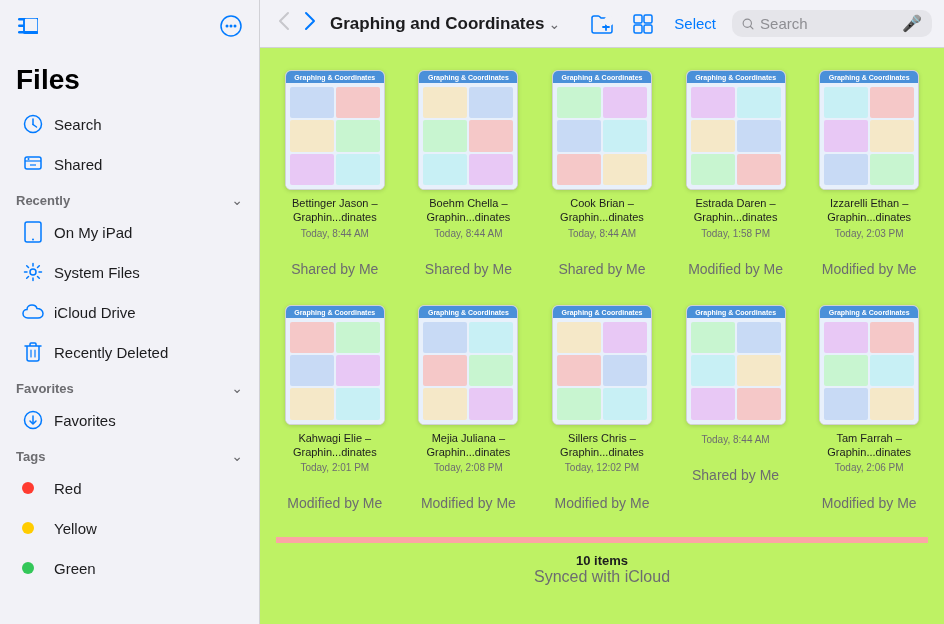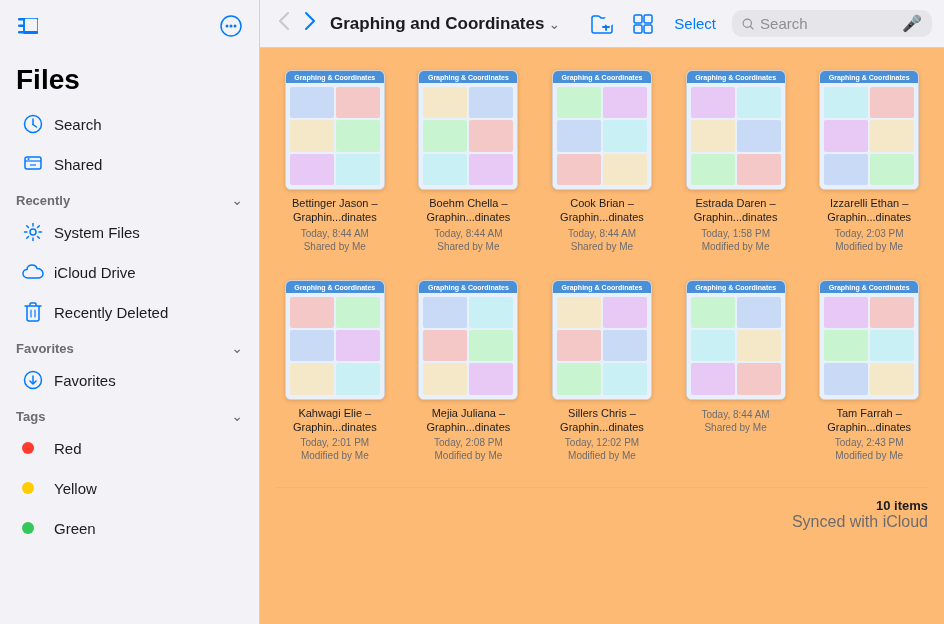--- a/index.html
+++ b/index.html
@@ -190,21 +190,21 @@
       width: 100%;
     }
     .toolbar-search input::placeholder { color: #8e8e93; }
     .toolbar-mic-icon { color: #8e8e93; font-size: 16px; }
 
     
     .file-grid-container {
       flex: 1;
       overflow-y: auto;
       padding: 16px 16px 0 16px;
-      background: #fdba74;
+      background: #bef264;
     }
     .file-grid {
       display: grid;
       grid-template-columns: repeat(5, 1fr);
       gap: 16px;
       padding-bottom: 16px;
     }
     .file-item {
       display: flex;
       flex-direction: column;
@@ -259,30 +259,31 @@
       max-width: 100px;
     }
     .file-meta {
       font-size: 10px;
       color: #6c6c70;
       text-align: left;
       line-height: 1.4;
       margin-top: 2px;
     }
     .file-meta-sub {
-      font-size: 10px;
+      font-size: 14px;
       color: #6c6c70;
       text-align: center;
+      margin-top: 20px;
     }
 
     
     .file-grid-footer {
-      text-align: right;
+      text-align: center;
       padding: 10px 0 16px 0;
-      border-top: 1px solid #fca5a5;
+      border-top: 6px solid #fca5a5;
       margin-top: 4px;
     }
     .footer-count {
       font-size: 13px;
       font-weight: 600;
       color: #1c1c1e;
     }
     .footer-sync {
       font-size: 16px;
       color: #6c6c70;
@@ -336,20 +337,29 @@
       </svg>
     </div>
     <span class="sidebar-item-label">Shared</span>
   </div>
 
   <div class="sidebar-section-header">
     <span class="sidebar-section-label">Recently</span>
     <span class="sidebar-chevron">⌄</span>
   </div>
 
+  <div class="sidebar-item">
+    <div class="sidebar-item-icon">
+      <svg width="18" height="22" viewBox="0 0 18 22">
+        <rect x="1" y="1" width="16" height="20" rx="2" stroke="#007aff" stroke-width="1.5" fill="none"></rect>
+        <circle cx="9" cy="18.5" r="1" fill="#007aff"></circle>
+      </svg>
+    </div>
+    <span class="sidebar-item-label">On My iPad</span>
+  </div>
 
   <div class="sidebar-item">
     <div class="sidebar-item-icon">
       <svg width="20" height="20" viewBox="0 0 20 20">
         <circle cx="10" cy="10" r="3" stroke="#007aff" stroke-width="1.5" fill="none"></circle>
         <path d="M10 1.5 L10 4M10 16 L10 18.5M1.5 10 L4 10M16 10 L18.5 10M3.7 3.7 L5.5 5.5M14.5 14.5 L16.3 16.3M16.3 3.7 L14.5 5.5M5.5 14.5 L3.7 16.3" stroke="#007aff" stroke-width="1.5" stroke-linecap="round"></path>
       </svg>
     </div>
     <span class="sidebar-item-label">System Files</span>
   </div>
@@ -623,21 +633,21 @@
       <div class="file-thumbnail-body">
         <div class="thumb-cell" style="background:#e8c8f5"></div>
         <div class="thumb-cell" style="background:#f5c8c8"></div>
         <div class="thumb-cell" style="background:#c8f5d0"></div>
         <div class="thumb-cell" style="background:#c8f0f5"></div>
         <div class="thumb-cell" style="background:#c8daf5"></div>
         <div class="thumb-cell" style="background:#f5e8c8"></div>
       </div>
     </div>
     <div class="file-name">Tam Farrah –<br>Graphin...dinates</div>
-    <div class="file-meta">Today, 2:43 PM</div>
+    <div class="file-meta">Today, 2:06 PM</div>
     <div class="file-meta-sub">Modified by Me</div>
   </div>
       </div>
     <div class="file-grid-footer">
       <div class="footer-count">10 items</div>
       <div class="footer-sync">Synced with iCloud</div>
     </div>
   </div>
 </div>
 

